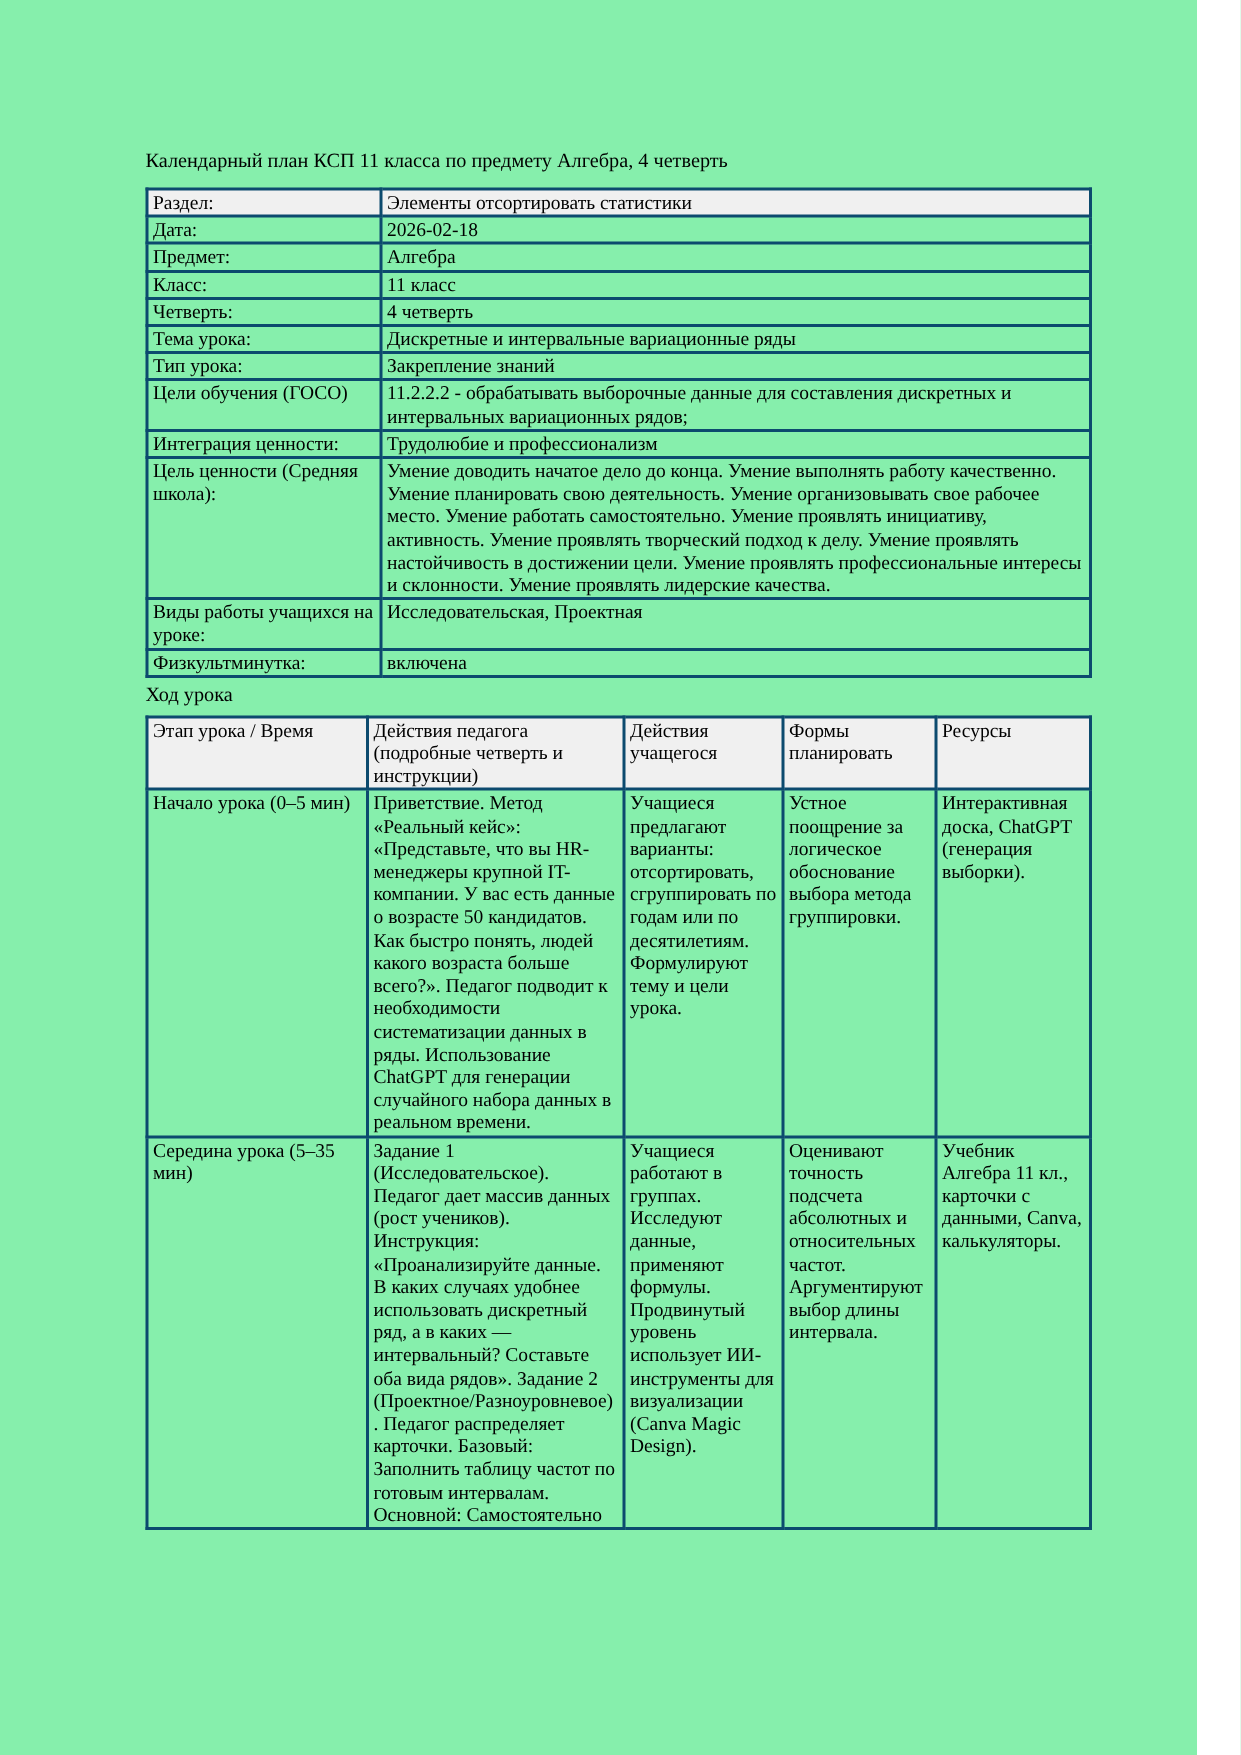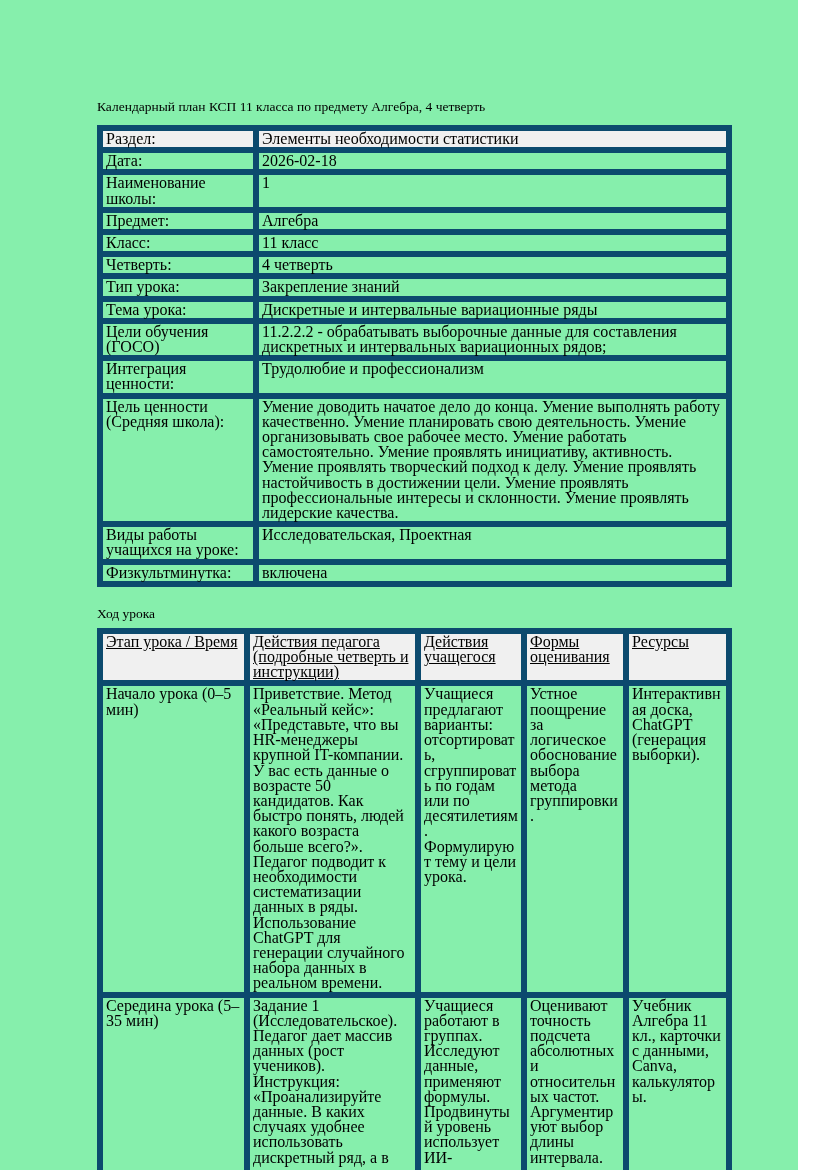--- a/index.html
+++ b/index.html
@@ -27,84 +27,80 @@
     line-height: 16px;
     margin-bottom: 10px;
     white-space: nowrap;
   }
   table {
     border-collapse: collapse;
     table-layout: fixed;
     width: 629px;
   }
   td {
-    border: 6px solid #0c4a6e;
-    font-size: 16px;
+    border: 2px solid #0c4a6e;
+    font-size: 13px;
     line-height: 15.2px;
     padding: 0 3px 1px 3px;
     vertical-align: top;
     text-align: left;
     font-weight: normal;
     word-wrap: break-word;
     margin-top: 36px;
   }
   tr.shaded td { background: #f0f0f0; }
-  .lesson-table thead td { background: #f0f0f0; text-decoration: underline; }
+  .lesson-table thead td { background: #f0f0f0; }
   .section-heading {
     font-size: 13.5px;
     line-height: 16px;
-    margin-top: 19px;
+    margin-top: 3px;
     margin-bottom: 6px;
   }
 </style>
 </head>
 <body>
 
 <div class="page">
   <div class="content">
 
     <div class="doc-title">Календарный план КСП 11 класса по предмету Алгебра, 4 четверть</div>
 
     <table class="info-table">
       <colgroup>
         <col style="width:156px">
         <col style="width:473px">
       </colgroup>
       <tbody>
           <tr class="shaded">
             <td>Раздел:</td>
-            <td>Элементы необходимости статистики</td>
+            <td>Элементы отсортировать статистики</td>
           </tr>
           <tr>
             <td>Дата:</td>
             <td>2026-02-18</td>
-          </tr>
-          <tr>
-            <td>Наименование школы:</td>
-            <td>1</td>
           </tr>
           <tr>
             <td>Предмет:</td>
             <td>Алгебра</td>
           </tr>
           <tr>
             <td>Класс:</td>
             <td>11 класс</td>
           </tr>
           <tr>
             <td>Четверть:</td>
             <td>4 четверть</td>
           </tr>
           <tr>
+            <td>Тема урока:</td>
+            <td>Дискретные и интервальные вариационные ряды</td>
+          </tr>
+          <tr>
             <td>Тип урока:</td>
             <td>Закрепление знаний</td>
-          </tr>
-          <tr>
-            <td>Тема урока:</td>
-            <td>Дискретные и интервальные вариационные ряды</td>
           </tr>
           <tr>
             <td>Цели обучения (ГОСО)</td>
             <td>11.2.2.2 - обрабатывать выборочные данные для составления дискретных и интервальных вариационных рядов;</td>
           </tr>
           <tr>
             <td>Интеграция ценности:</td>
             <td>Трудолюбие и профессионализм</td>
           </tr>
           <tr>
@@ -130,21 +126,21 @@
         <col style="width:171px">
         <col style="width:106px">
         <col style="width:102px">
         <col style="width:103px">
       </colgroup>
       <thead>
         <tr>
             <td>Этап урока / Время</td>
             <td>Действия педагога (подробные четверть и инструкции)</td>
             <td>Действия учащегося</td>
-            <td>Формы оценивания</td>
+            <td>Формы планировать</td>
             <td>Ресурсы</td>
           </tr>
       </thead>
       <tbody>
           <tr>
             <td>Начало урока (0–5 мин)</td>
             <td>Приветствие. Метод «Реальный кейс»: «Представьте, что вы HR-менеджеры крупной IT-компании. У вас есть данные о возрасте 50 кандидатов. Как быстро понять, людей какого возраста больше всего?». Педагог подводит к необходимости систематизации данных в ряды. Использование ChatGPT для генерации случайного набора данных в реальном времени.</td>
             <td>Учащиеся предлагают варианты: отсортировать, сгруппировать по годам или по десятилетиям. Формулируют тему и цели урока.</td>
             <td>Устное поощрение за логическое обоснование выбора метода группировки.</td>
             <td>Интерактивная доска, ChatGPT (генерация выборки).</td>

